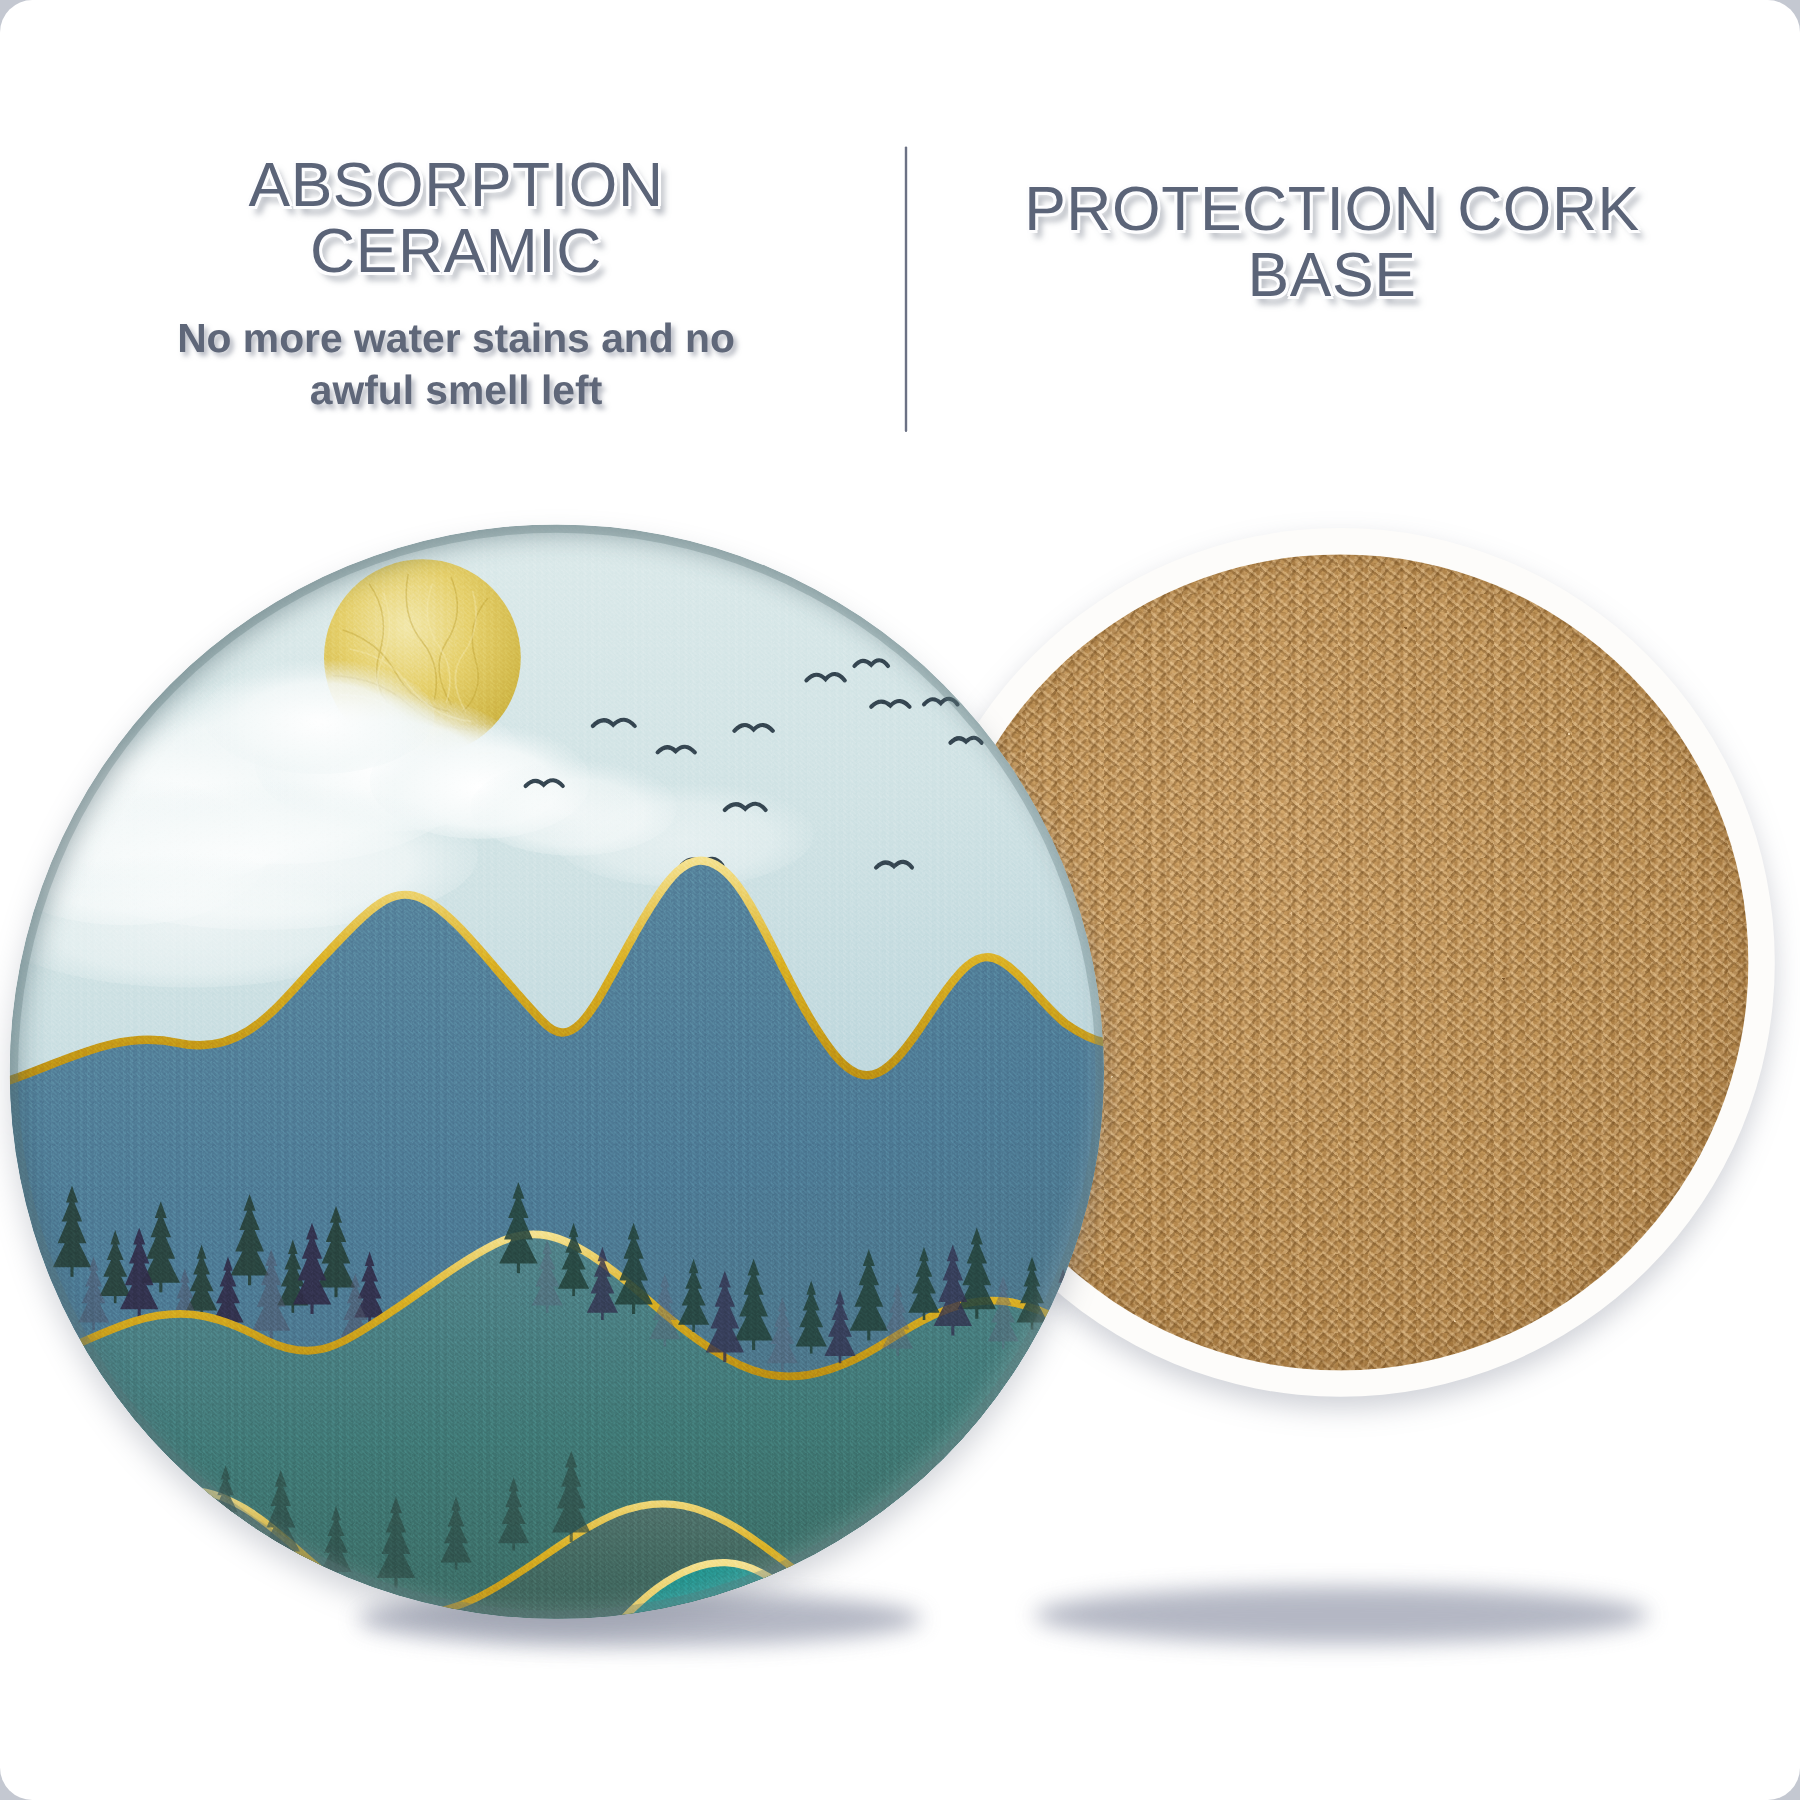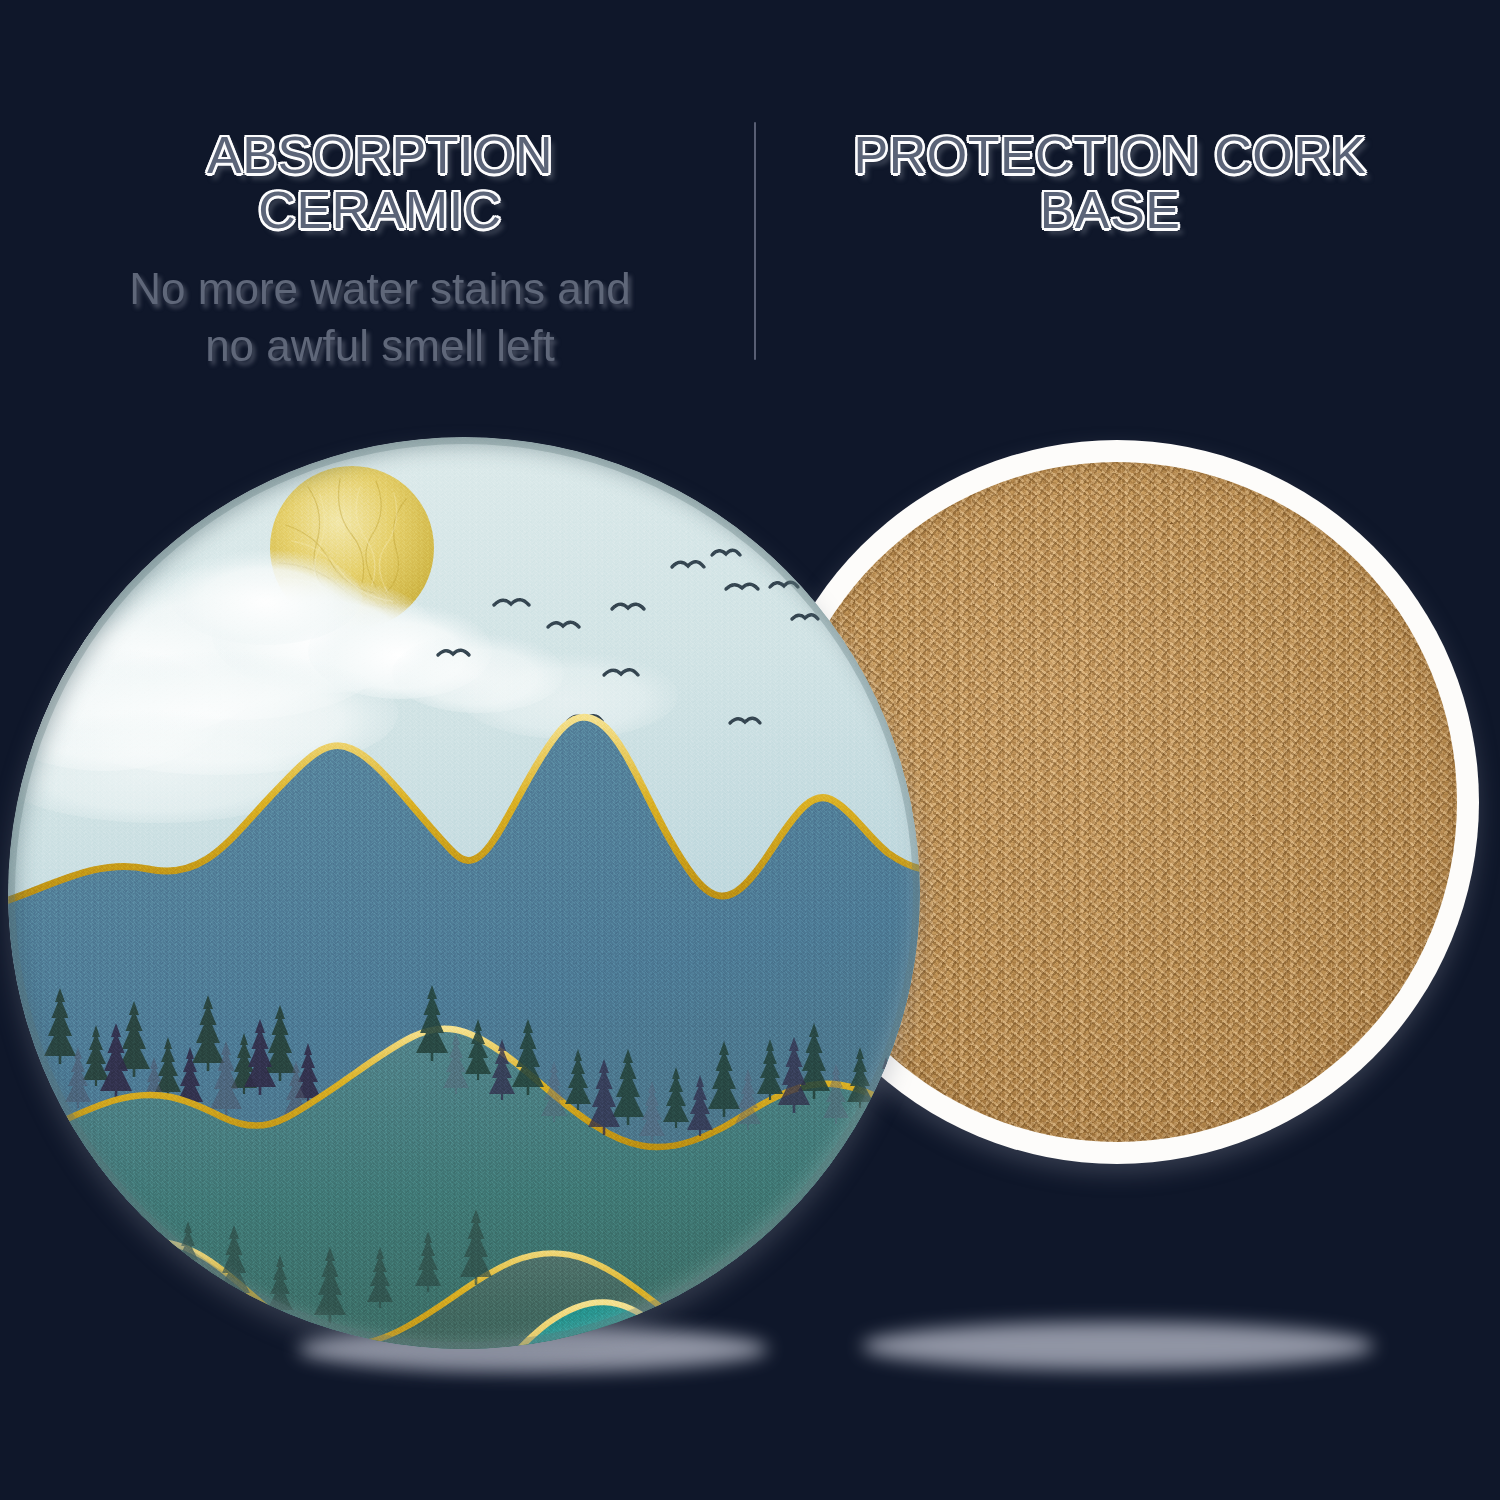--- a/index.html
+++ b/index.html
@@ -6,34 +6,34 @@
   body{
     width:1500px;height:1500px;overflow:hidden;
     background:#c4c8d1;
     font-family:"Liberation Sans", sans-serif;
   }
   #stage{position:relative;width:1500px;height:1500px;background:#c4c8d1;}
 
   
   .panel{position:absolute;top:128px;text-align:center;}
   .panel.left{left:100px;width:560px;}
-  .panel.right{left:830px;width:560px;}
+  .panel.right{left:830px;width:560px;margin-top:20px;}
 
   .headline{
     font-size:52px;line-height:1.06;font-weight:400;letter-spacing:.5px;
     color:#5b6478;
     text-shadow:
       -2px -2px 0 #fdfdfe, 2px -2px 0 #fdfdfe, -2px 2px 0 #fdfdfe, 2px 2px 0 #fdfdfe,
       0 -2.5px 0 #fdfdfe, 0 2.5px 0 #fdfdfe, -2.5px 0 0 #fdfdfe, 2.5px 0 0 #fdfdfe,
       5px 6px 5px rgba(110,116,132,.55);
     margin:0;
   }
   .subline{
     margin:22px 0 0 0;
-    font-size:44px;line-height:1.3;font-weight:400;
+    font-size:34px;line-height:1.3;font-weight:700;
     color:#5f6779;
     text-shadow:3px 4px 4px rgba(120,126,142,.55);
   }
 
   .divider{
     position:absolute;left:754px;top:122px;width:2px;height:238px;
     background:#5e6579;border-radius:1px;opacity:.92;
   }
 
   
@@ -96,21 +96,21 @@
     position:absolute;inset:0;border-radius:50%;pointer-events:none;
     box-shadow:
       inset 0 0 0 7px rgba(90,115,120,.30),
       inset 6px 7px 22px rgba(40,70,78,.42),
       inset -5px -6px 20px rgba(255,255,255,.22);
   }
 </style>
 </head>
 <body style="background: rgb(196, 200, 209);">
 
-<div id="stage" style="background: #0f172a;">
+<div id="stage" style="background: #ffffff; border-radius: 27px;">
 
   <div class="panel left">
     <h2 class="headline">ABSORPTION CERAMIC</h2>
     <p class="subline">No more water stains and no awful smell left</p>
   </div>
 
   <div class="divider"></div>
 
   <div class="panel right">
     <h2 class="headline">PROTECTION CORK BASE</h2>

